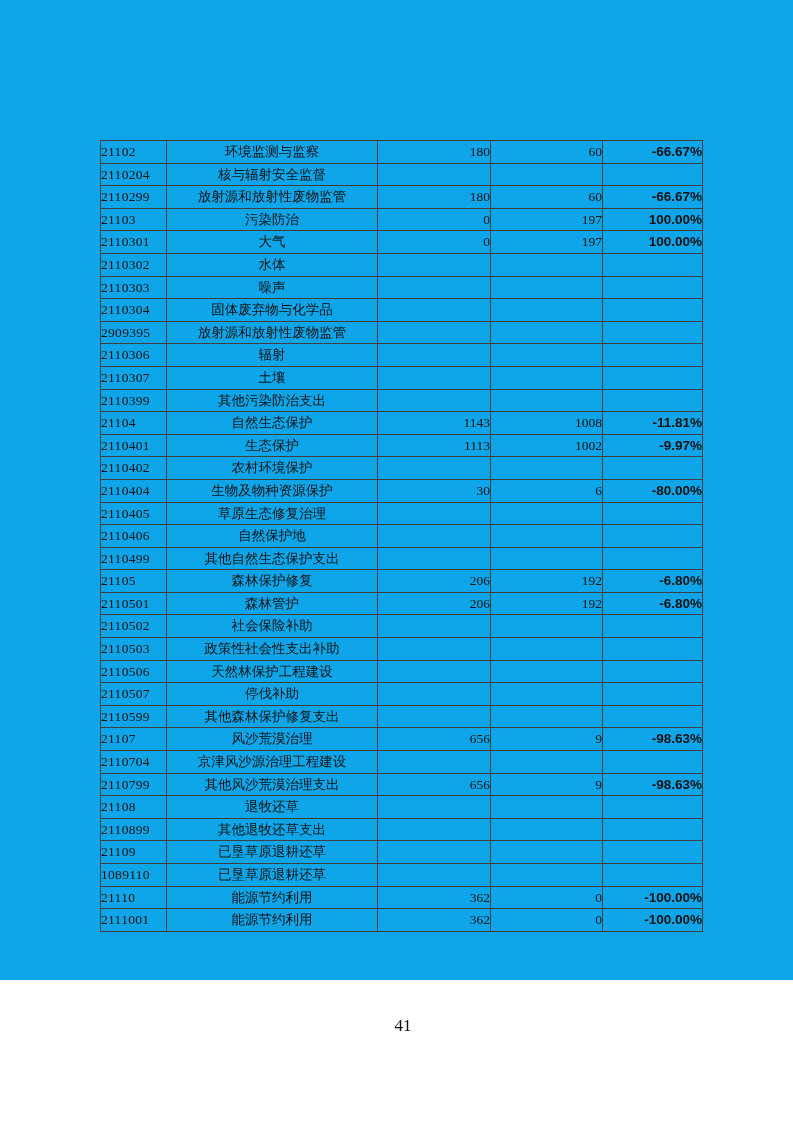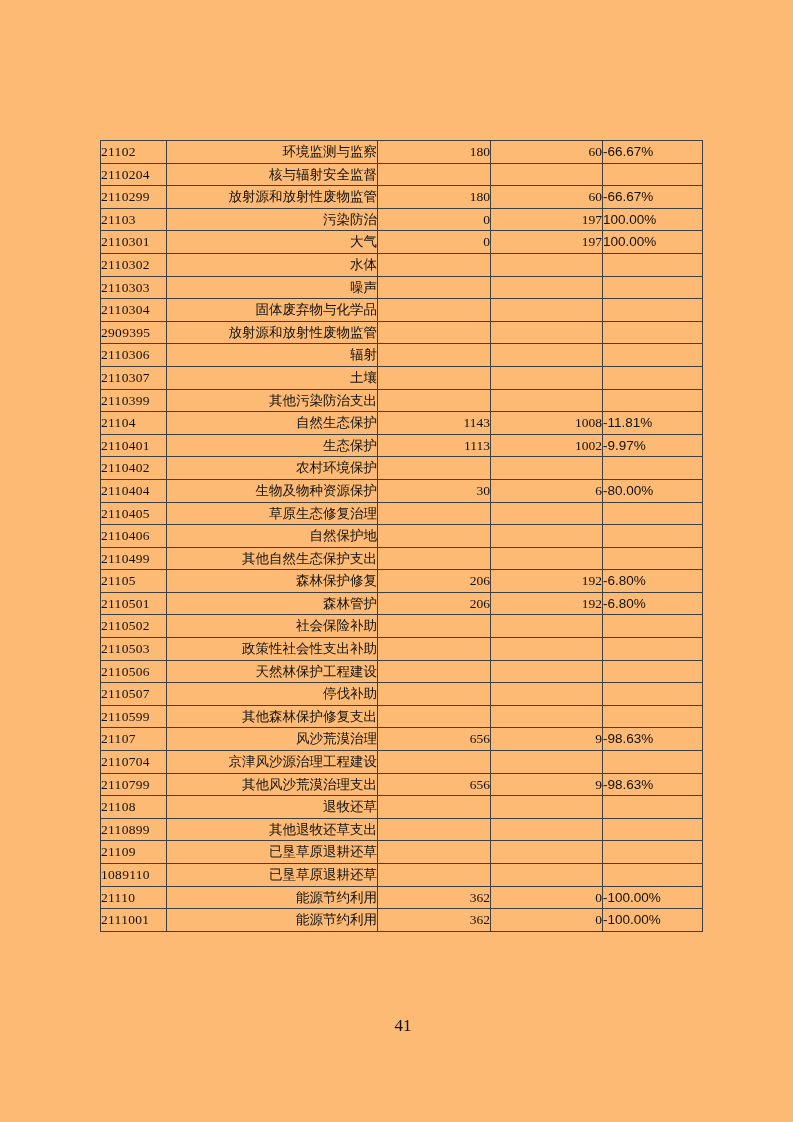--- a/index.html
+++ b/index.html
@@ -9,22 +9,22 @@
     width: 793px;
     height: 1122px;
     overflow: hidden;
     position: relative;
     font-family: "Liberation Serif", "DejaVu Serif", serif;
     color: #111111;
   }
   .page {
     position: absolute;
     left: 0; top: 0;
-    width: 793px; height: 1122px;
-    background: #fdba74;
+    width: 793px; height: 980px;
+    background: #0ea5e9;
   }
   table.budget-table {
     position: absolute;
     left: 100px;
     top: 140px;
     width: 602px;
     border-collapse: collapse;
     table-layout: fixed;
   }
   table.budget-table td {
@@ -37,32 +37,32 @@
     overflow: hidden;
     vertical-align: middle;
   }
   td.col-code {
     padding-left: 4px;
     text-align: left;
     letter-spacing: 0.3px;
   }
   td.col-name {
     padding-left: 5px;
-    text-align: right;
+    text-align: center;
     font-size: 13.5px;
   }
   td.col-num {
     padding-right: 3px;
     text-align: right;
   }
   td.col-pct {
     padding-right: 2px;
-    text-align: left;
+    text-align: right;
     font-family: "Liberation Sans", "DejaVu Sans", sans-serif;
-    font-weight: normal;
+    font-weight: bold;
     font-size: 12.5px;
     margin-top: 40px;
   }
   .page-number {
     position: absolute;
     left: 0;
     top: 1016px;
     width: 806px;
     text-align: center;
     font-size: 17px;

